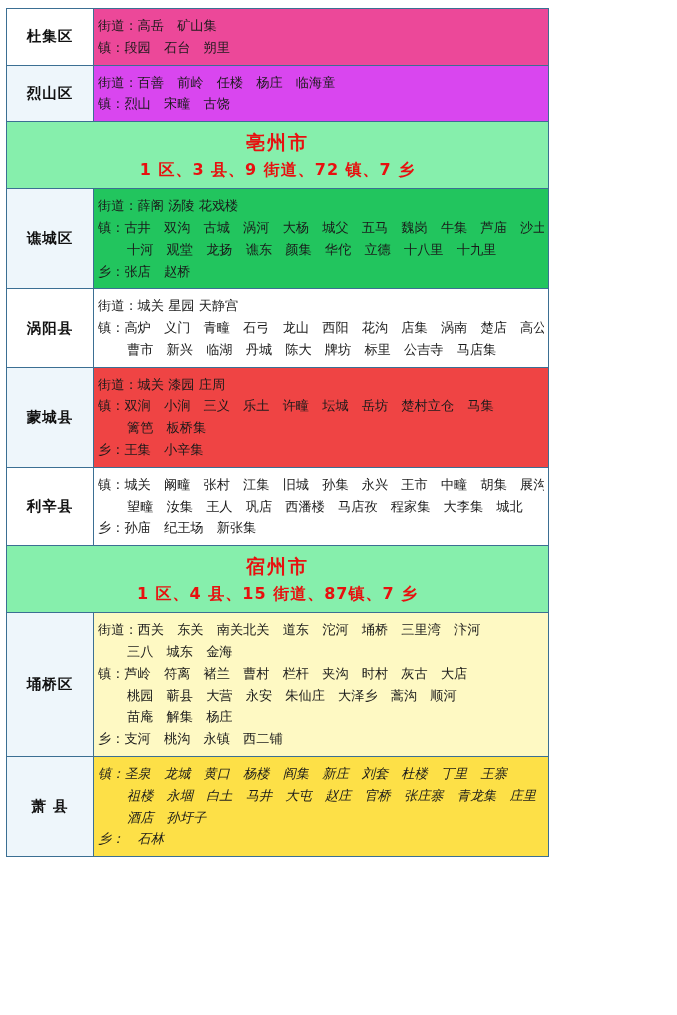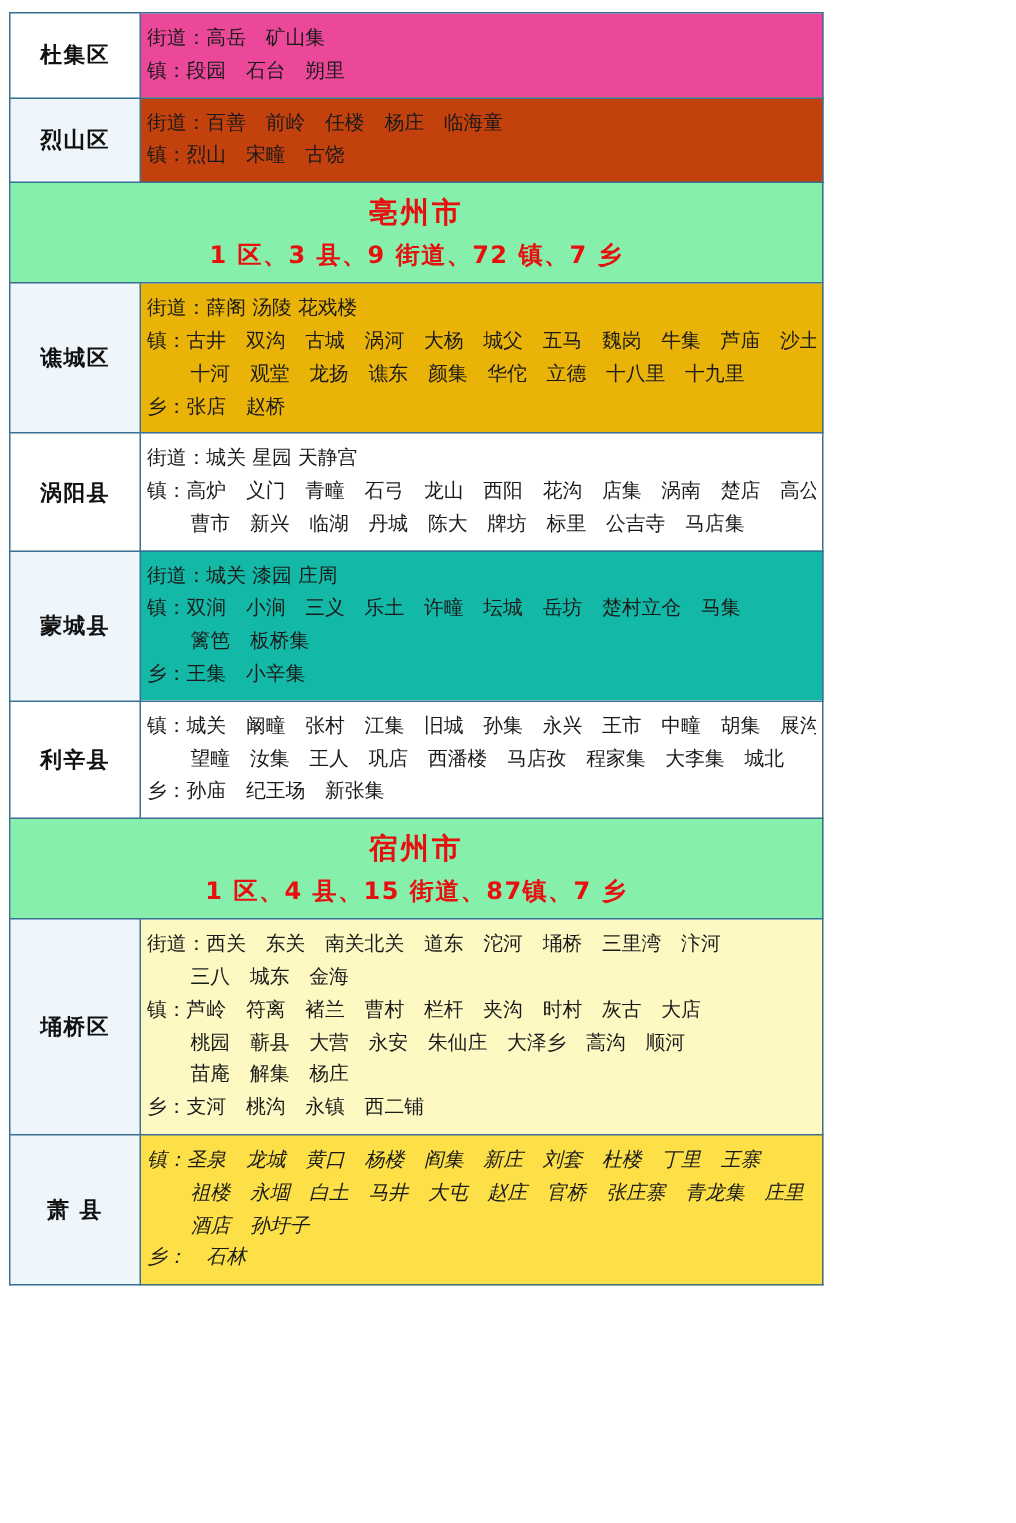--- a/index.html
+++ b/index.html
@@ -84,51 +84,51 @@
     <tbody id="tbody">
         <tr class="row-alt">
           <td class="region-name alt">杜集区</td>
           <td class="detail" style="background: #ec4899;">
             <div class="line">街道：高岳　矿山集</div>
             <div class="line">镇：段园　石台　朔里</div>
           </td>
         </tr>
         <tr class="row-region">
           <td class="region-name">烈山区</td>
-          <td class="detail" style="background: #c2410c;">
+          <td class="detail" style="background: #d946ef;">
             <div class="line">街道：百善　前岭　任楼　杨庄　临海童</div>
             <div class="line">镇：烈山　宋疃　古饶</div>
           </td>
         </tr>
         <tr class="city-header">
           <td colspan="2">
             <div class="city-name">亳州市</div>
             <div class="city-sub">1 区、3 县、9 街道、72 镇、7 乡</div>
           </td>
         </tr>
         <tr class="row-region">
           <td class="region-name">谯城区</td>
-          <td class="detail" style="background: #eab308;">
+          <td class="detail" style="background: #22c55e;">
             <div class="line">街道：薛阁 汤陵 花戏楼</div>
             <div class="line">镇：古井　双沟　古城　涡河　大杨　城父　五马　魏岗　牛集　芦庙　沙土</div>
             <div class="line indent1">十河　观堂　龙扬　谯东　颜集　华佗　立德　十八里　十九里</div>
             <div class="line">乡：张店　赵桥</div>
           </td>
         </tr>
         <tr class="row-alt">
           <td class="region-name alt">涡阳县</td>
           <td class="detail" style="background: rgb(255, 255, 255);">
             <div class="line">街道：城关 星园 天静宫</div>
             <div class="line">镇：高炉　义门　青疃　石弓　龙山　西阳　花沟　店集　涡南　楚店　高公</div>
             <div class="line indent1">曹市　新兴　临湖　丹城　陈大　牌坊　标里　公吉寺　马店集</div>
           </td>
         </tr>
         <tr class="row-region">
           <td class="region-name">蒙城县</td>
-          <td class="detail" style="background: #14b8a6; margin-left: 32px;">
+          <td class="detail" style="background: #ef4444; margin-left: 32px;">
             <div class="line">街道：城关 漆园 庄周</div>
             <div class="line">镇：双涧　小涧　三义　乐土　许疃　坛城　岳坊　楚村立仓　马集</div>
             <div class="line indent1">篱笆　板桥集</div>
             <div class="line">乡：王集　小辛集</div>
           </td>
         </tr>
         <tr class="row-alt">
           <td class="region-name alt">利辛县</td>
           <td class="detail" style="background: rgb(255, 255, 255); margin-top: 16px;">
             <div class="line">镇：城关　阚疃　张村　江集　旧城　孙集　永兴　王市　中疃　胡集　展沟</div>

